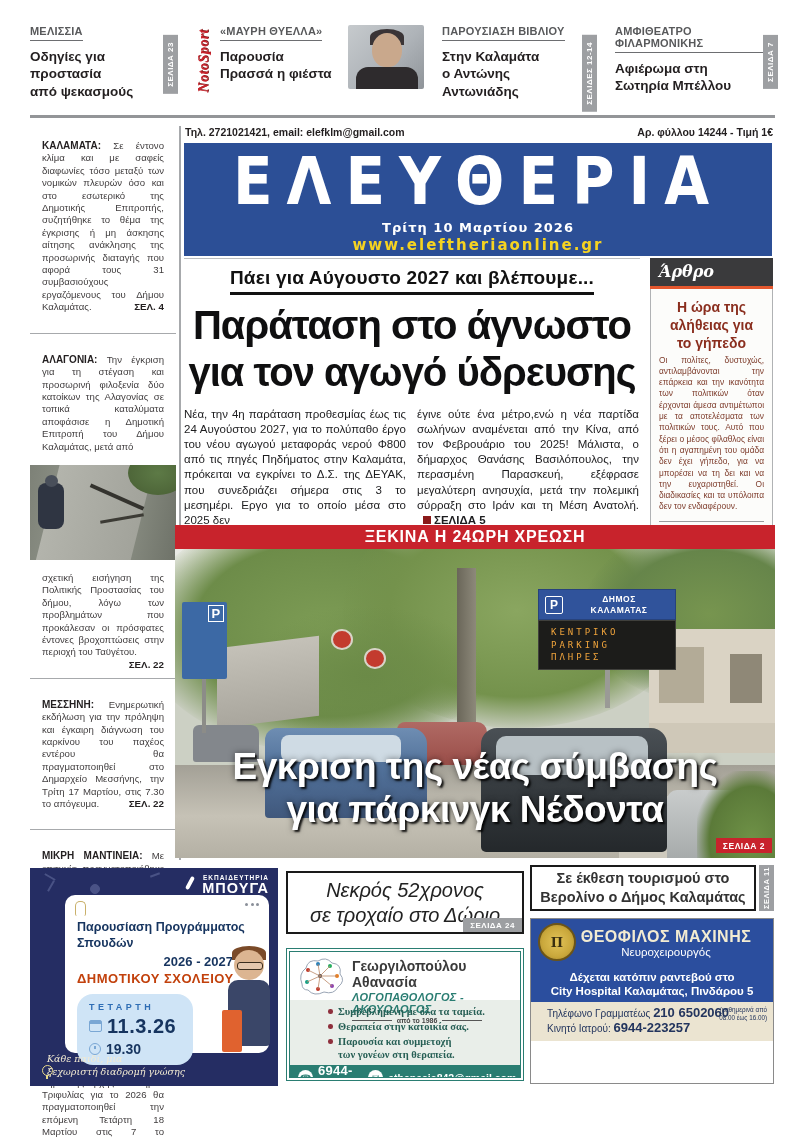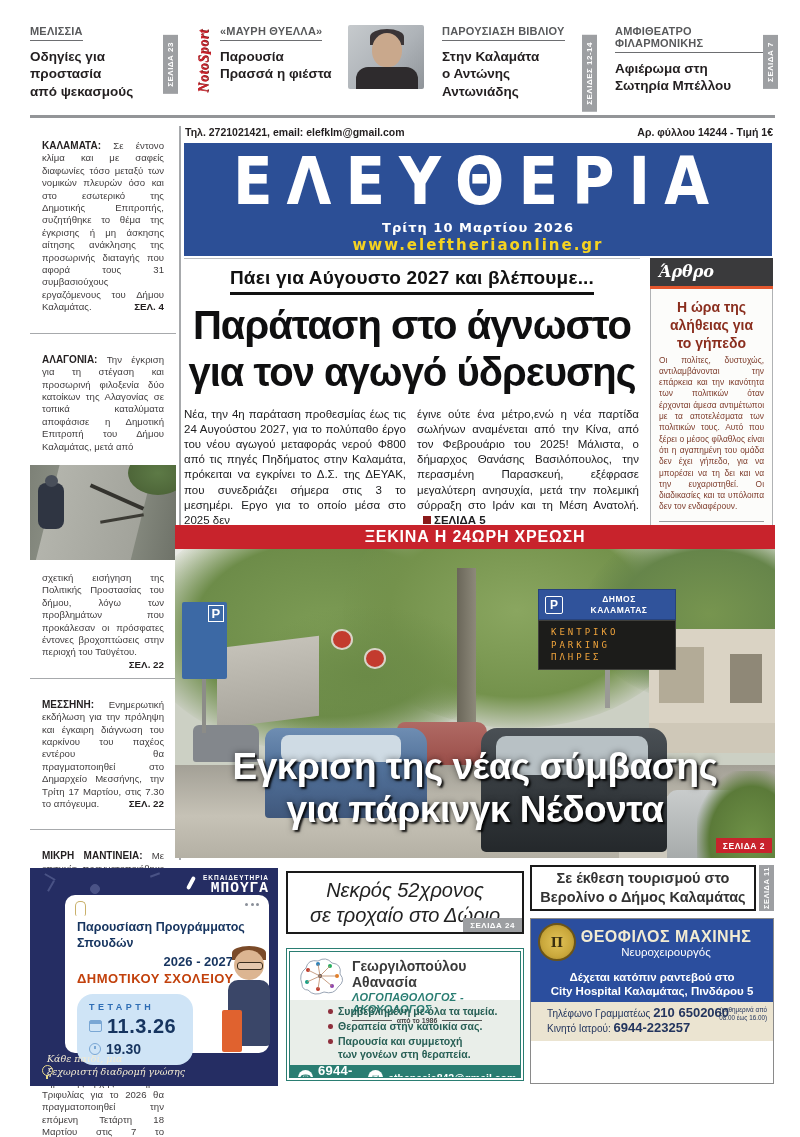--- a/index.html
+++ b/index.html
@@ -150,21 +150,21 @@
 
   
   .bouga{position:absolute;left:30px;top:868px;width:248px;height:218px;background:#252d63;overflow:hidden;}
   .bouga .doodle{position:absolute;opacity:.28;background:#aab3e0;}
   .d1{left:14px;top:8px;width:12px;height:2px;transform:rotate(30deg);}
   .d2{left:20px;top:12px;width:2px;height:12px;transform:rotate(30deg);}
   .d3{left:120px;top:6px;width:10px;height:2px;transform:rotate(-20deg);}
   .d4{left:60px;top:16px;width:8px;height:8px;border-radius:50%;background:transparent;border:1.5px solid #aab3e0;}
   .bouga-brand{position:absolute;right:9px;top:6px;text-align:right;color:#fff;line-height:1.1;}
   .bouga-brand .b1{font-size:6.5px;letter-spacing:1px;font-weight:bold;display:block;}
-  .bouga-brand .b2{font-size:14.5px;font-weight:bold;letter-spacing:1px;display:block;font-family:Liberation Mono, monospace;}
+  .bouga-brand .b2{font-size:14.5px;font-weight:bold;letter-spacing:1px;display:block;}
   .bouga-brand .mark{position:absolute;left:-14px;top:2px;width:4px;height:14px;background:#fff;transform:rotate(28deg);border-radius:2px;}
   .bouga-card{position:absolute;left:14px;top:27px;width:204px;height:158px;background:#fff;border-radius:10px;
               padding:10px 10px 8px 12px;box-sizing:border-box;margin-left:21px;}
   .bouga-dots{position:absolute;right:10px;top:8px;display:flex;gap:2.5px;}
   .bouga-dots i{width:3px;height:3px;border-radius:50%;background:#8a8f99;}
   .bouga-clip{position:absolute;left:10px;top:6px;width:9px;height:14px;border:1.5px solid #c9b06a;border-radius:5px 5px 2px 2px;border-bottom:none;}
   .bouga-title{margin-top:14px;font-weight:bold;font-size:12.5px;line-height:1.3;color:#16345f;}
   .bouga-years{font-weight:bold;font-size:13px;color:#16345f;text-align:right;margin:2px 26px 0 0;}
   .bouga-sub{font-weight:bold;font-size:13px;color:#c2410c;letter-spacing:.5px;margin-top:2px;}
   .bouga-sched{margin-top:8px;width:104px;background:#cfe4f6;border-radius:16px;padding:8px 0 8px 12px;}
@@ -191,21 +191,21 @@
   .georg{position:absolute;left:286px;top:948px;width:238px;height:133px;border:1px solid #2a7d72;padding:2px;
          box-sizing:border-box;background:#fff;}
   .georg-inner{border:1px solid #2a7d72;height:100%;box-sizing:border-box;display:flex;flex-direction:column;overflow:hidden;}
   .georg-head{position:relative;background:#fff;height:48px;flex:none;}
   .georg-name{margin:6px 0 0 62px;font-weight:bold;font-size:14px;color:#3a3a3a;}
   .georg-prof{margin:1px 0 0 62px;font:italic bold 11px "Liberation Sans",sans-serif;color:#2a7d72;letter-spacing:.3px;}
   .georg-since{margin:2px 0 0 62px;width:130px;display:flex;align-items:center;gap:5px;
                font-size:7px;font-weight:bold;color:#444;}
   .georg-since:before,.georg-since:after{content:"";flex:1;height:1px;background:#555;}
   .brain-icon{position:absolute;left:4px;top:2px;}
-  .georg-body{background:#e9eee9;flex:1;padding:5px 8px 2px 38px;}
+  .georg-body{background:#e9eee9;flex:1;padding:5px 8px 2px 38px;font-family:Liberation Serif, serif;}
   .georg-body ul{margin:0;padding:0;list-style:none;}
   .georg-body li{position:relative;font-size:10.5px;line-height:13px;color:#275f55;font-weight:bold;padding-left:10px;margin-bottom:2px;}
   .georg-body li:before{content:"";position:absolute;left:0;top:4px;width:4.5px;height:4.5px;border-radius:50%;background:#8e2f3c;}
   .georg-bar{background:#2a7d72;height:25px;flex:none;display:flex;align-items:center;gap:5px;padding:0 8px;}
   .circ-icon{width:15px;height:15px;border-radius:50%;background:#fff;color:#2a7d72;display:flex;align-items:center;
              justify-content:center;font-size:9px;flex:none;}
   .georg-phone{color:#fff;font-weight:bold;font-size:13px;letter-spacing:.3px;}
   .georg-email{color:#fff;font-weight:bold;font-size:10.5px;}
 
   

